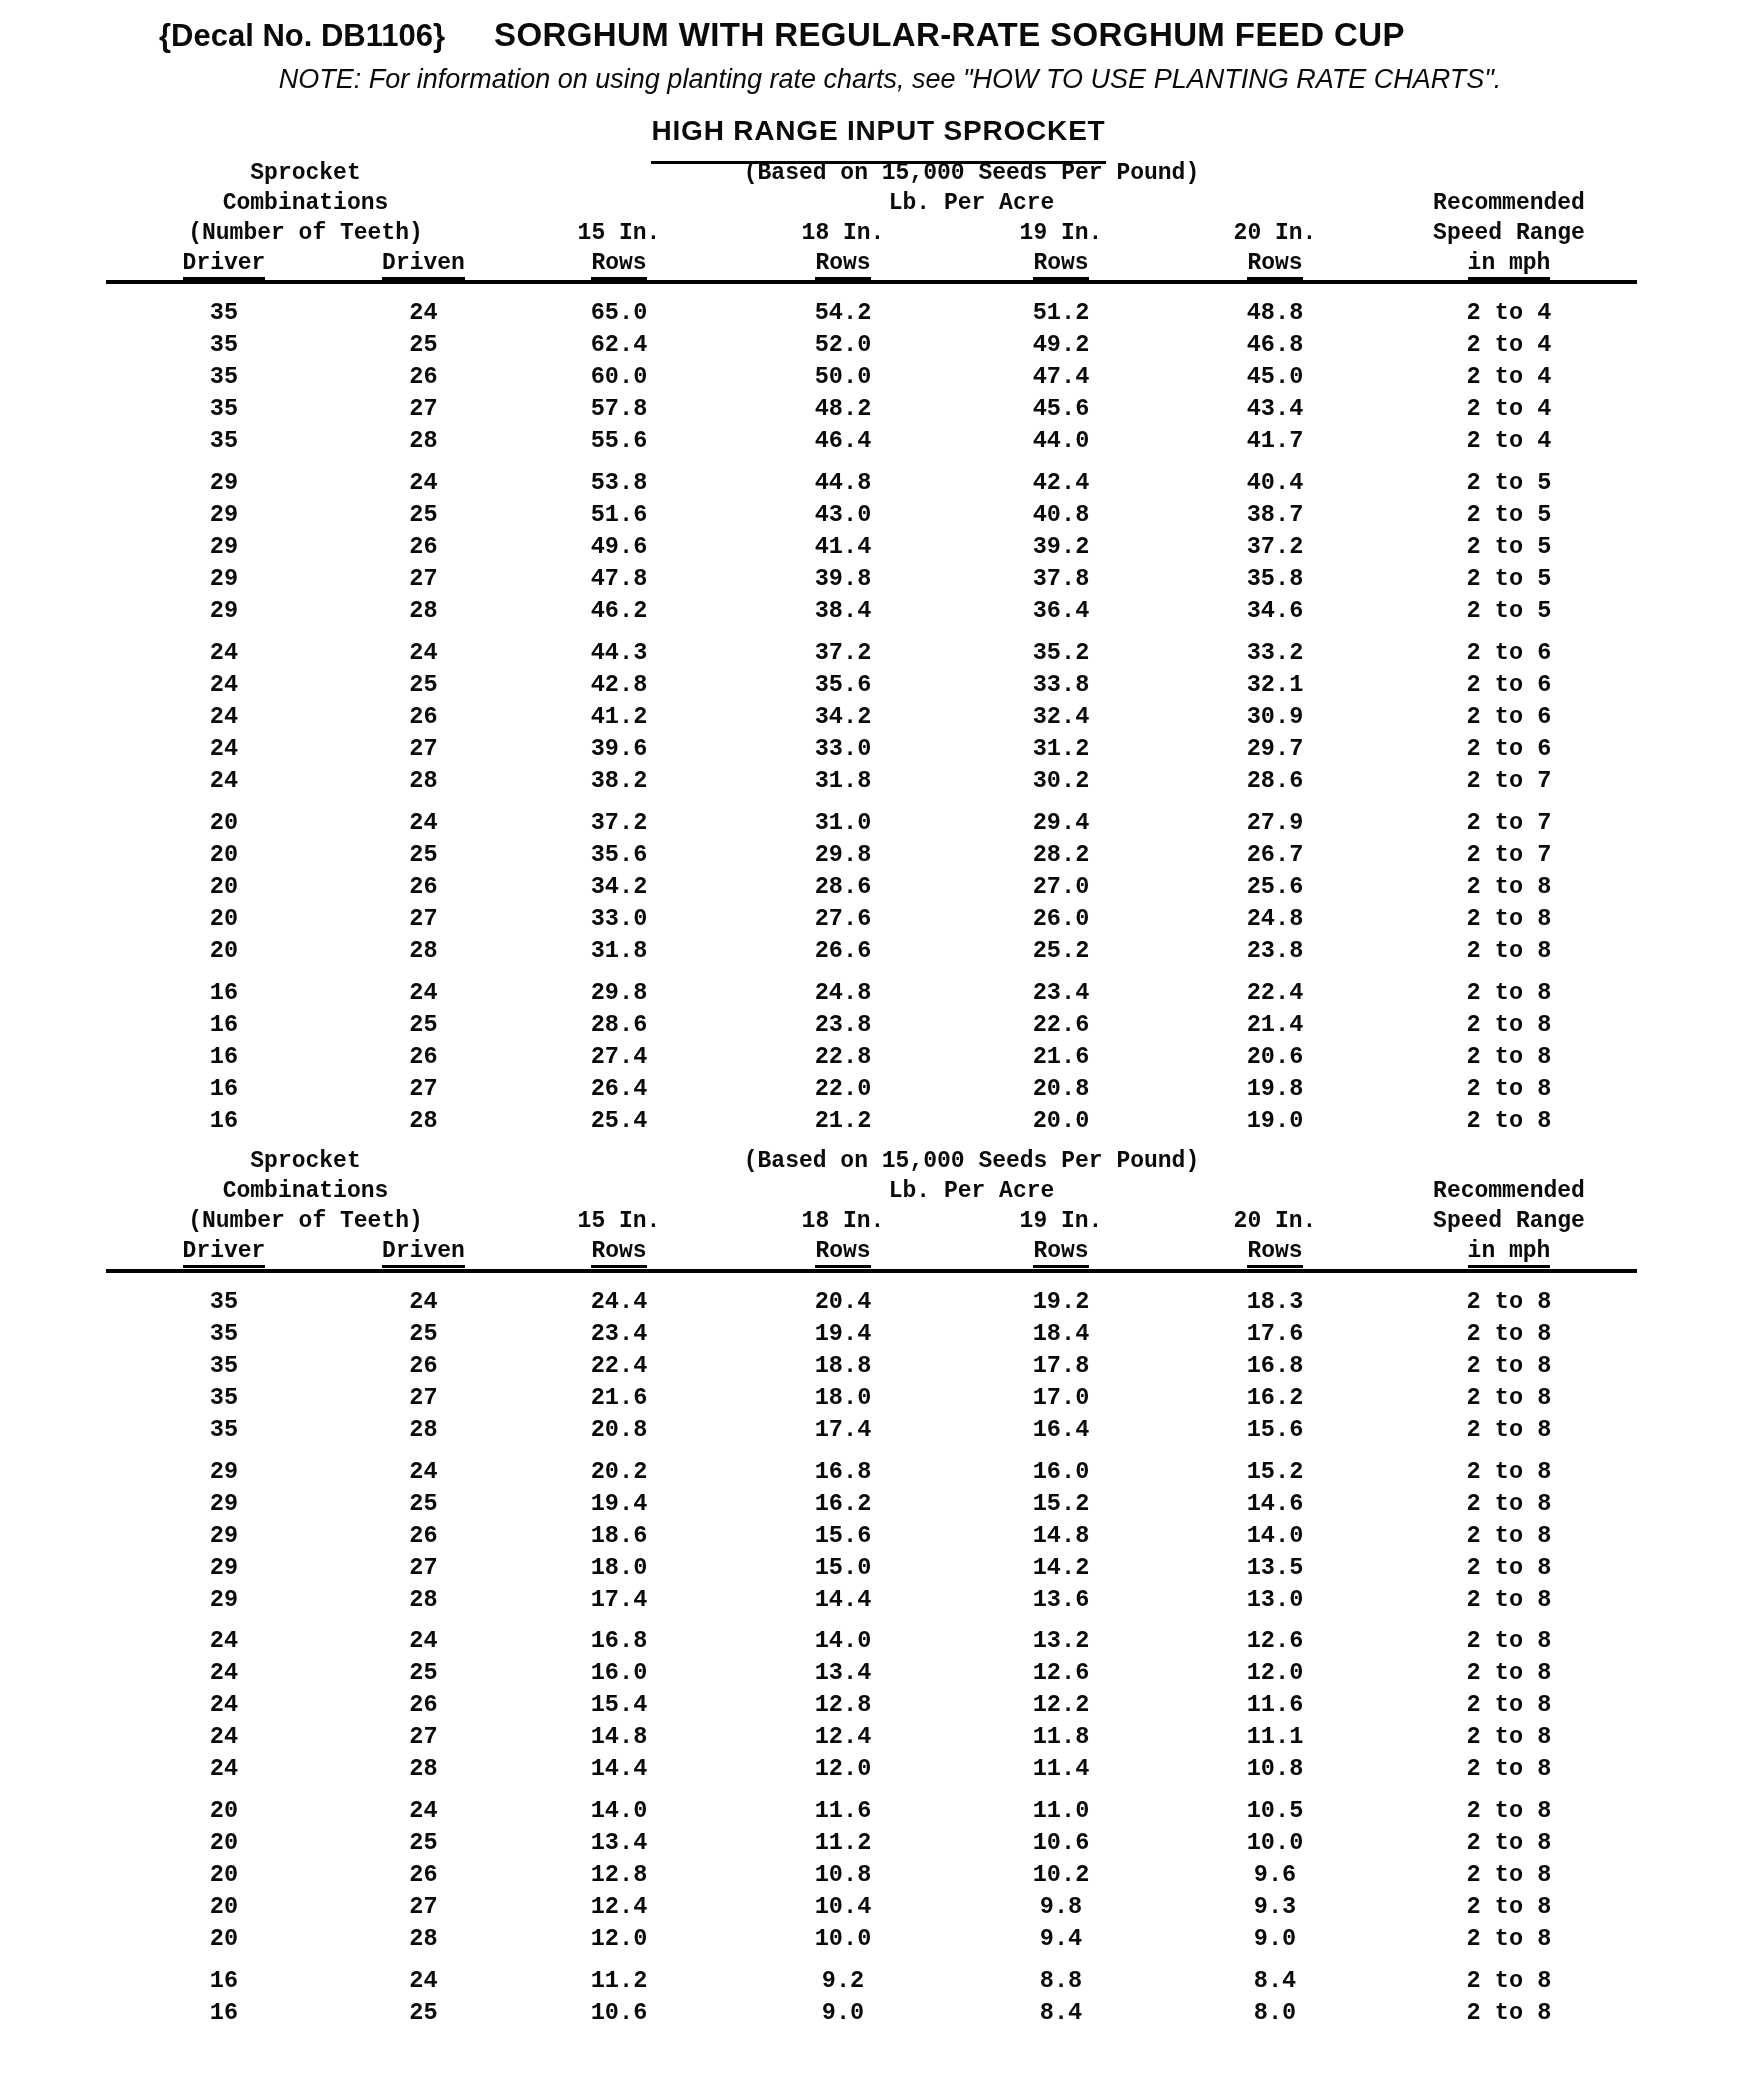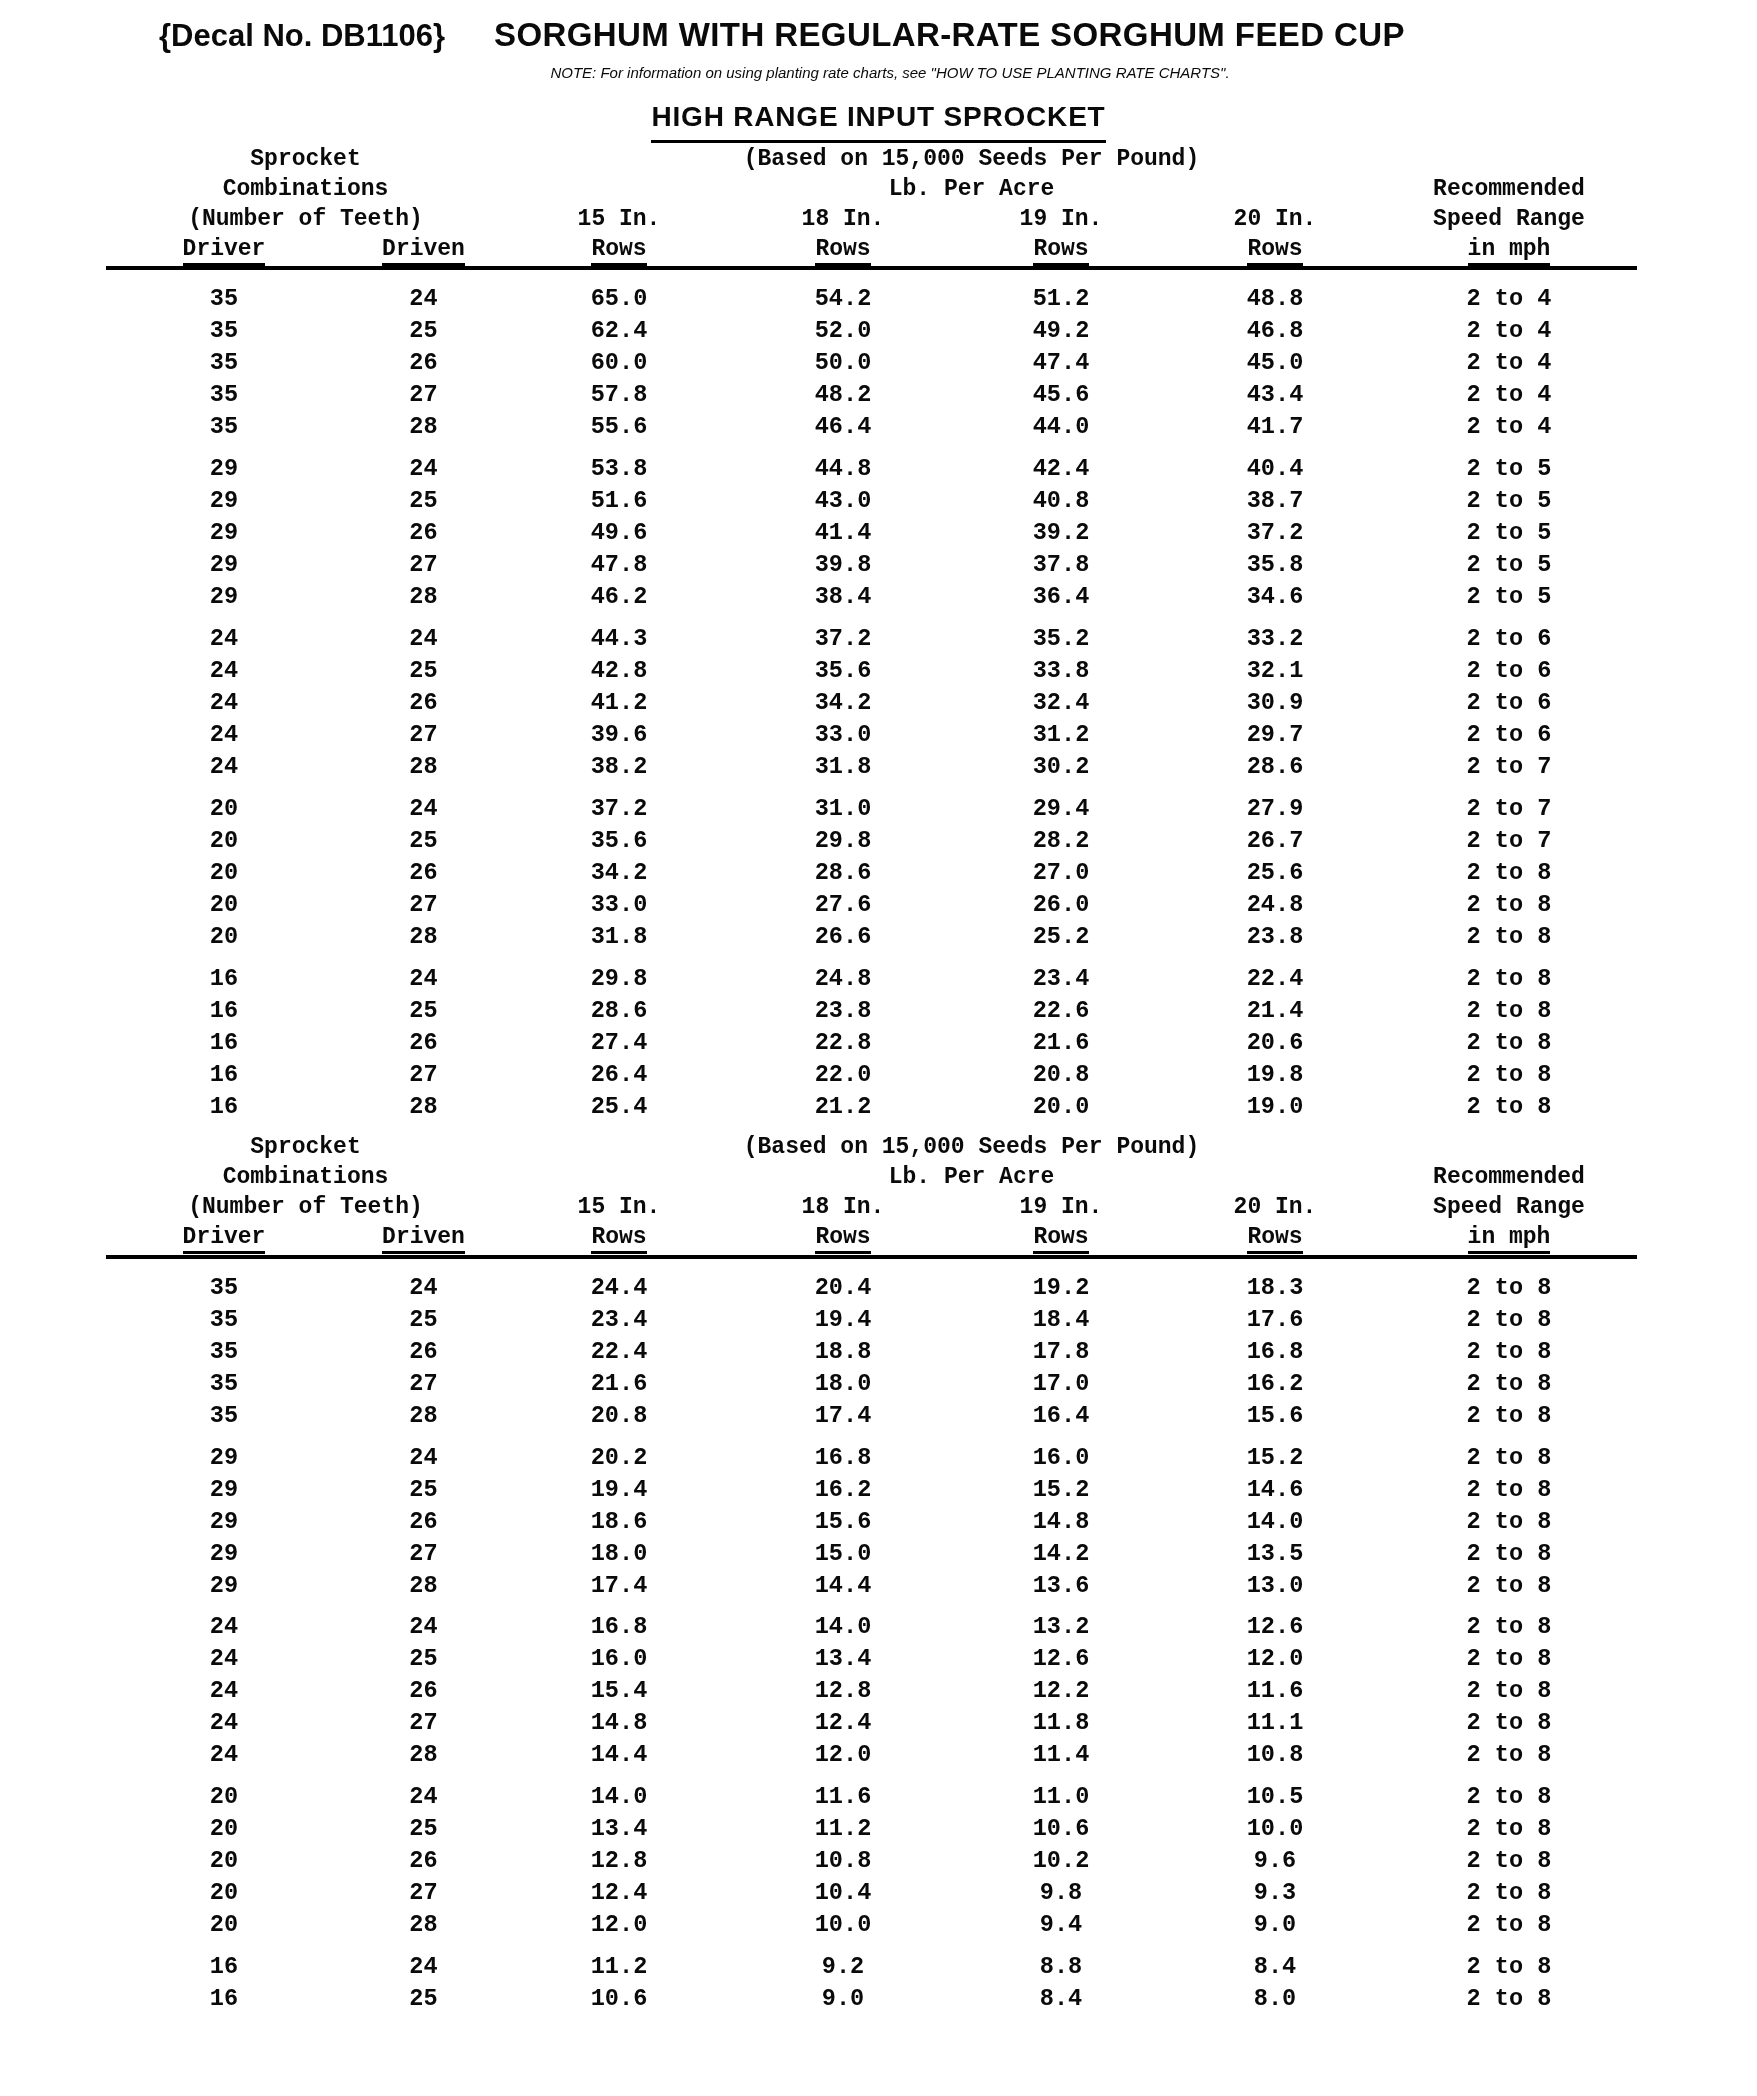--- a/index.html
+++ b/index.html
@@ -11,26 +11,26 @@
   }
   .doc{padding-top:16.3px;}
 
   
   .title-line{display:flex;align-items:flex-end;margin-left:159px;}
   .decal{font-family:"Liberation Sans",sans-serif;font-weight:700;font-size:31px;white-space:nowrap;}
   .page-title{font-family:"Liberation Sans",sans-serif;font-weight:700;font-size:33px;margin-left:49px;letter-spacing:0.4px;white-space:nowrap;}
   .subtitle{margin-top:13px;text-align:center;padding-left:90px;
     font-family:"Liberation Sans",sans-serif;font-weight:700;font-size:23.6px;}
   .note{margin-top:9.8px;text-align:center;padding-left:23px;
-    font-family:"Liberation Sans",sans-serif;font-style:italic;font-size:15px;}
+    font-family:"Liberation Sans",sans-serif;font-style:italic;font-size:27px;}
 
   
   .section-title{text-align:center;margin:19.5px 0 11.4px 0;
     font-family:"Liberation Sans",sans-serif;font-weight:700;font-size:28px;letter-spacing:0.8px;}
-  .section-title .u-big{border-bottom:3.3px solid #000;padding-bottom:8px;}
+  .section-title .u-big{border-bottom:3.3px solid #000;padding-bottom:15px;}
   .section-title.low{margin-top:34px;}
 
   
   .table{margin-left:106px;width:1531px;}
   .grid7{display:grid;grid-template-columns:236px 163px 228px 220px 216px 212px 256px;}
   .hcell{font-weight:700;font-size:23px;line-height:30px;text-align:center;white-space:nowrap;}
   .span2{grid-column:1/3;}
   .span4{grid-column:3/7;padding-left:57px;}
   .col7{grid-column:7/8;}
   .c3{grid-column:3/4;} .c4{grid-column:4/5;} .c5{grid-column:5/6;} .c6{grid-column:6/7;}

